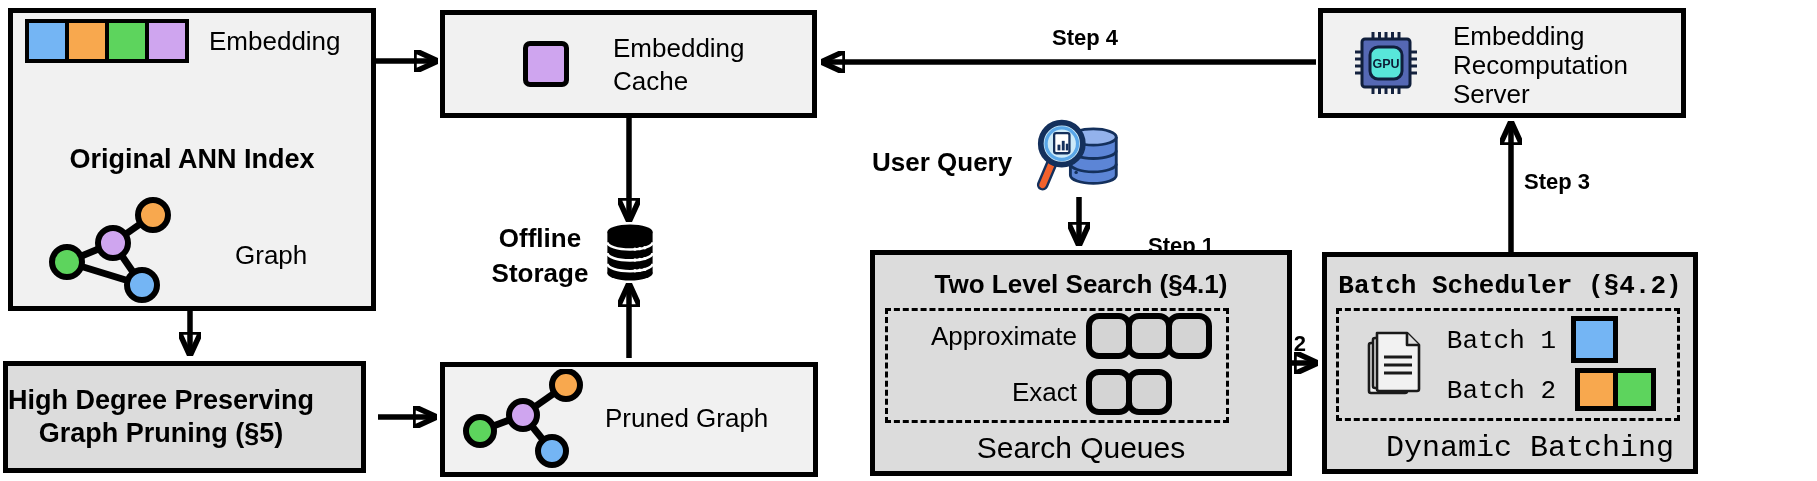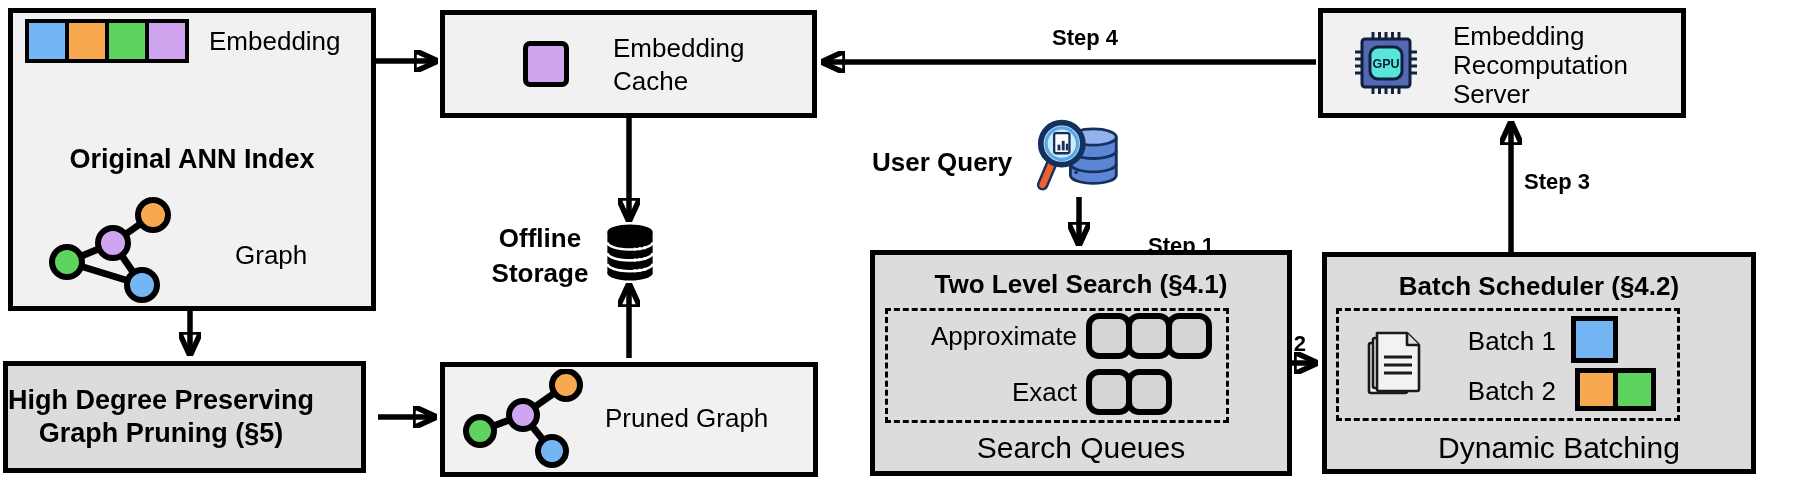--- a/index.html
+++ b/index.html
@@ -152,21 +152,21 @@
       <div class="qrow" style="left:0; top:2px;">
         <div class="qlabel">Approximate</div>
         <div class="qsq"></div>
         <div class="qsq"></div>
         <div class="qsq"></div>
       </div>
     </div>
     <div class="caption" style="top:176px;">Search Queues</div>
   </div>
 
-  <div class="box" style="left: 1322px; top: 252px; width: 434px; height: 222px; background: rgb(220, 220, 220);">
+  <div class="box" style="left: 1322px; top: 252px; width: 376px; height: 222px; background: rgb(220, 220, 220); font-family: Liberation Mono, monospace;">
     <div class="boxtitle">Batch Scheduler (§4.2)</div>
     <div class="dashedbox" style="left:9px; top:51px; width:344px; height:113px;">
       <svg style="position:absolute; left:26px; top:20px;" width="58" height="66" viewBox="0 0 58 66">
         <g fill="#f2f2f2" stroke="#1a1a1a" stroke-width="2.6" stroke-linejoin="round">
           <rect x="4" y="12" width="38" height="50" rx="2"></rect>
           <rect x="8" y="7" width="38" height="50" rx="2"></rect>
           <path d="M12 2 h30 l12 12 v44 a2 2 0 0 1 -2 2 h-38 a2 2 0 0 1 -2 -2 z"></path>
           <path d="M42 2 v12 h12" fill="#e0e0e0"></path>
         </g>
         <g stroke="#1a1a1a" stroke-width="3">

